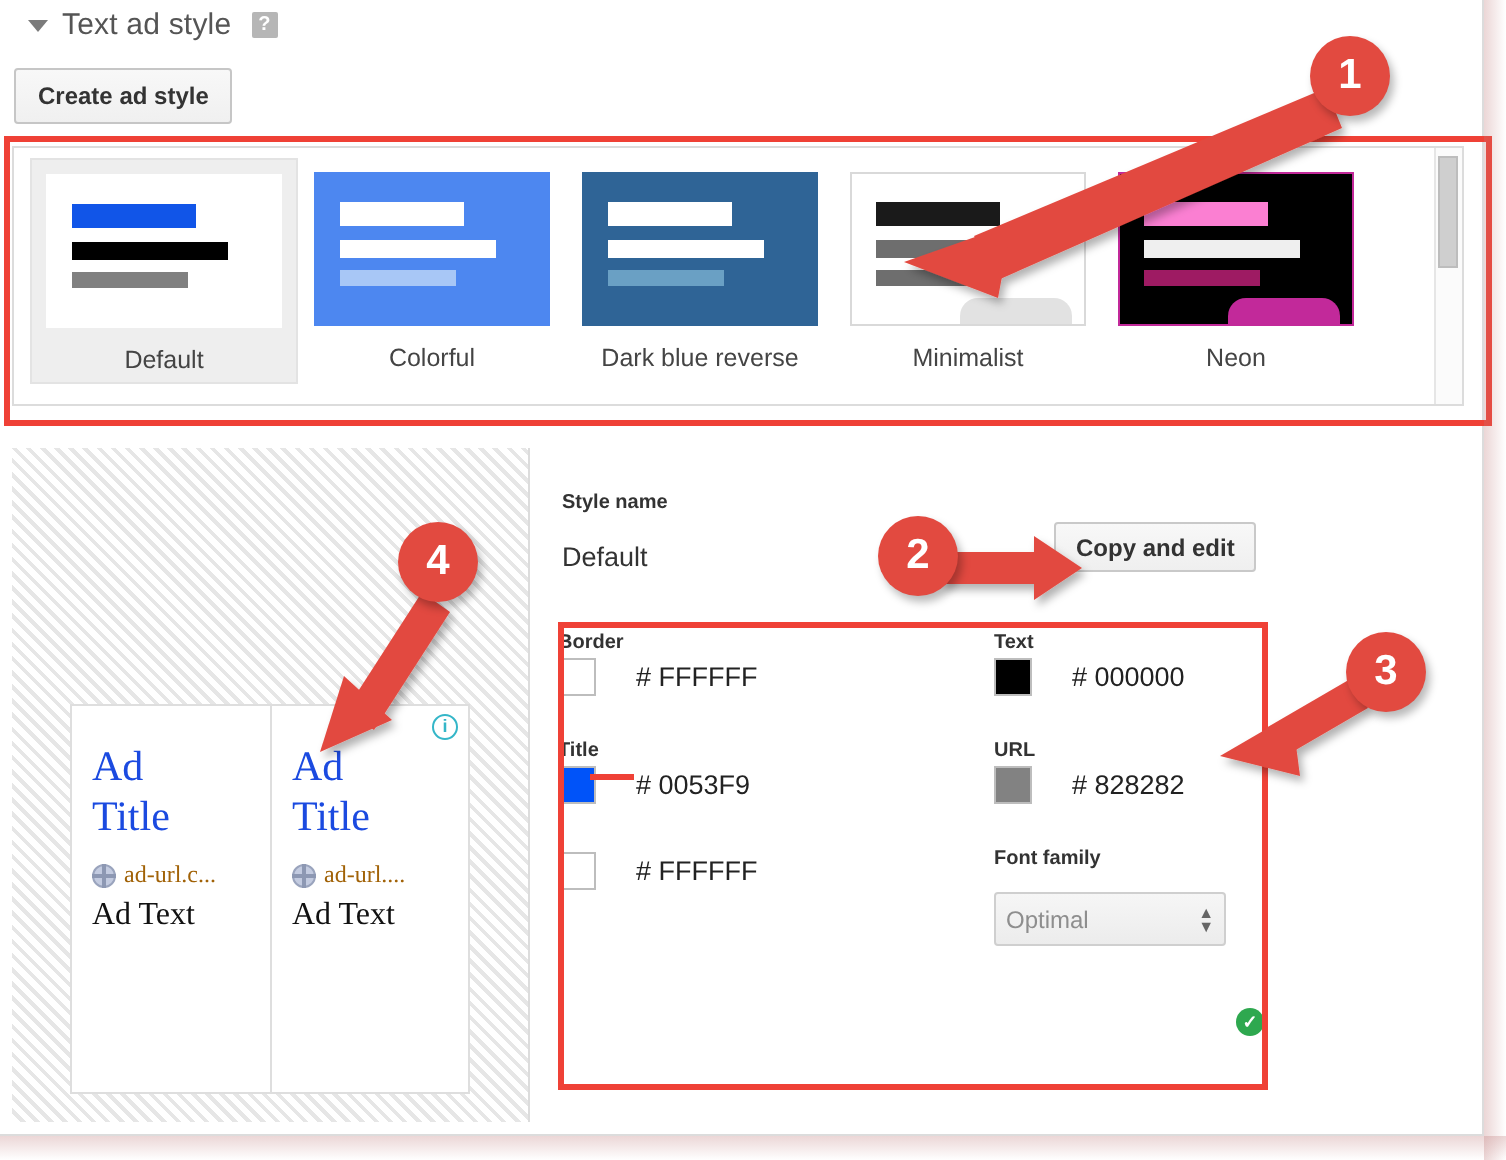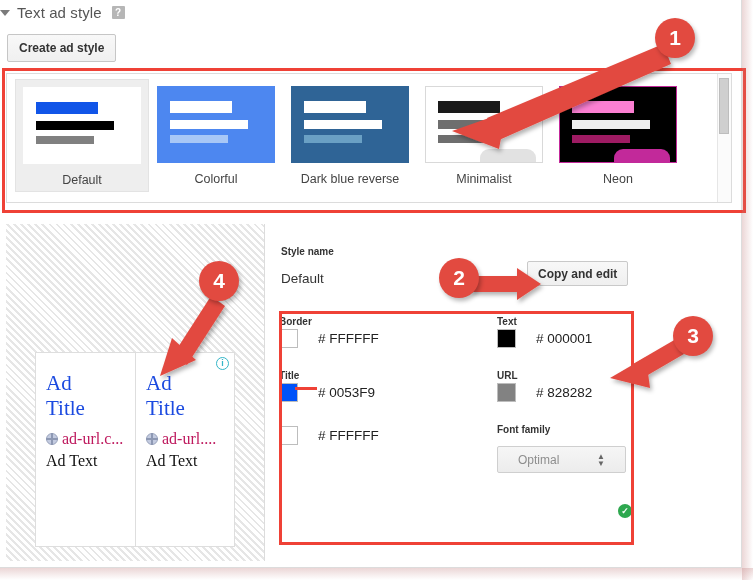--- a/index.html
+++ b/index.html
@@ -33,21 +33,21 @@
     pointer-events: none;
   }
   #shadow-bottom {
     position: absolute; left: 0; bottom: 0; height: 12px; width: 753px;
     background: linear-gradient(to bottom, rgba(190,120,120,0.30), rgba(255,255,255,0));
     pointer-events: none;
   }
 
   
   #header {
-    position: absolute; left: 0; top: 4px;
+    position: absolute; left: 14px; top: 4px;
     display: flex; align-items: center; gap: 6px;
   }
   #disclosure-tri {
     width: 0; height: 0;
     border-left: 5px solid transparent;
     border-right: 5px solid transparent;
     border-top: 6px solid #7b7b7b;
     margin-right: 1px;
   }
   #section-title {
@@ -158,21 +158,21 @@
     position: relative; flex: none;
   }
   .globe-icon::before {
     content:""; position:absolute; left:4px; top:-1px; width:2px; height:12px;
     background:#8d98b3;
   }
   .globe-icon::after {
     content:""; position:absolute; left:-1px; top:4px; width:12px; height:2px;
     background:#8d98b3;
   }
-  .ad-url { font-size: 16px; color: #be185d; white-space: nowrap; text-align: right; }
+  .ad-url { font-size: 12px; color: #a16207; white-space: nowrap; text-align: right; }
   .ad-text { font-size: 16px; color: #111; margin-top: 4px; }
   #info-badge {
     position: absolute; right: 5px; top: 4px;
     width: 13px; height: 13px; border-radius: 50%;
     border: 1.6px solid #34b6c8;
     color: #34b6c8; font-family: "Liberation Sans", sans-serif;
     font-size: 9px; line-height: 10px; text-align: center; font-weight: bold;
   }
 
   #settings-pane {
@@ -206,25 +206,25 @@
   .swatch {
     width: 19px; height: 19px; border: 1px solid #bdbdbd; flex: none;
   }
   .hexval { font-size: 13.5px; color: #222; }
   #title-underline {
     position: absolute; left: 30px; top: 163px;
     width: 22px; height: 3px; background: #ef4136;
   }
   #font-select {
     margin-top: 11px;
-    width: 129px; height: 27px;
+    width: 116px; height: 27px;
     background: linear-gradient(to bottom,#f6f6f6,#ececec);
     border: 1px solid #cfcfcf; border-radius: 2px;
     display: flex; align-items: center; justify-content: space-between;
-    padding: 0 20px; cursor: pointer;
+    padding: 0 5px; cursor: pointer;
   }
   #font-select-value { font-size: 12px; color: #8e8e8e; }
   .spin {
     display: flex; flex-direction: column; gap: 2px; color: #666; line-height: 5px;
   }
   .spin span { font-size: 8px; }
   #green-check {
     position: absolute; left: 618px; top: 504px;
     width: 14px; height: 14px; border-radius: 50%;
     background: #2ea84f; color: #fff;
@@ -361,21 +361,21 @@
               <div class="fld-label">Border</div>
               <div class="swatch-row">
                 <div class="swatch" style="background: rgb(255, 255, 255);"></div>
                 <div class="hexval"># FFFFFF</div>
               </div>
             </div>
             <div class="cg-cell">
               <div class="fld-label">Text</div>
               <div class="swatch-row">
                 <div class="swatch" style="background: rgb(0, 0, 0);"></div>
-                <div class="hexval"># 000001</div>
+                <div class="hexval"># 000000</div>
               </div>
             </div>
             <div class="cg-cell">
               <div class="fld-label">Title</div>
               <div class="swatch-row">
                 <div class="swatch" style="background: rgb(0, 83, 249);"></div>
                 <div class="hexval"># 0053F9</div>
               </div>
             </div>
             <div class="cg-cell">

